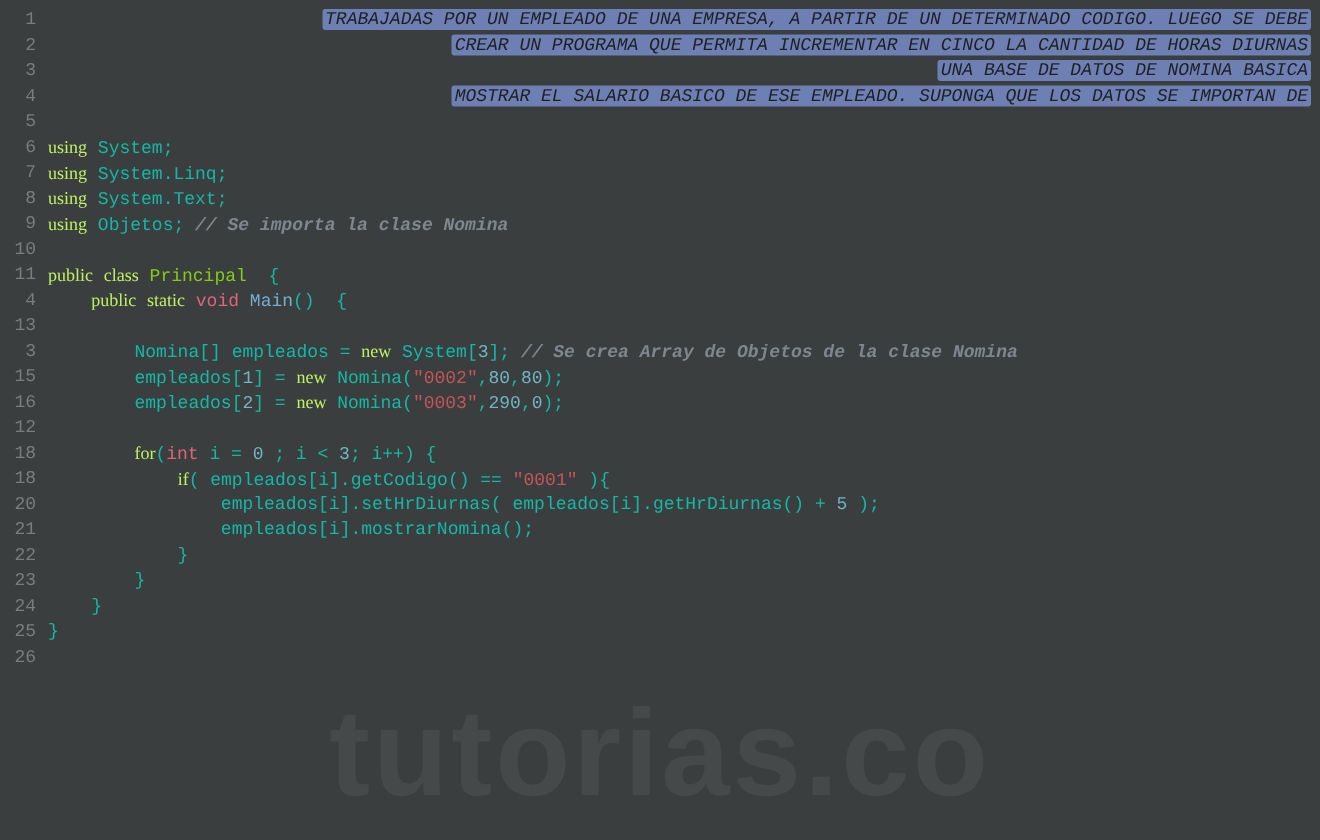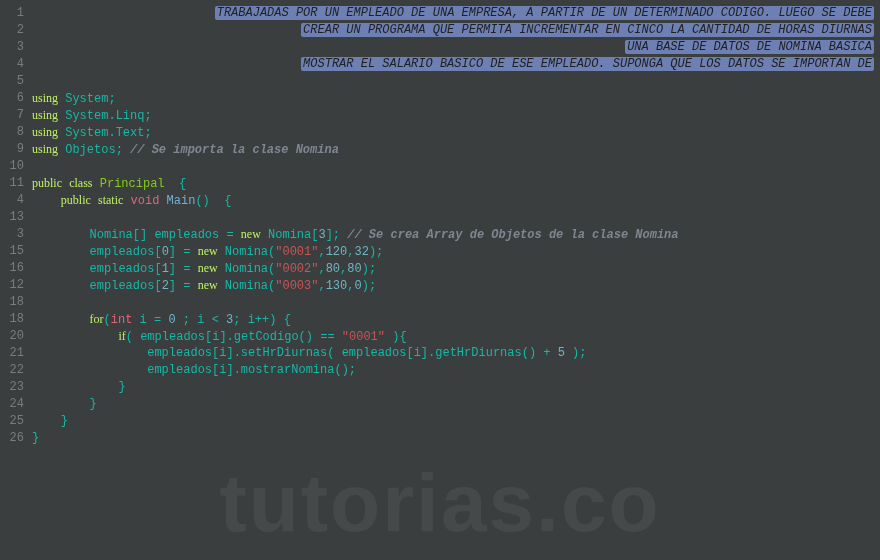--- a/index.html
+++ b/index.html
@@ -137,24 +137,23 @@
       <div class="code-line right-align"><span class="highlighted-comment">MOSTRAR EL SALARIO BASICO DE ESE EMPLEADO. SUPONGA QUE LOS DATOS SE IMPORTAN DE</span></div>
       <div class="code-line"></div>
       <div class="code-line"><span class="keyword">using</span><span class="plain"> System;</span></div>
       <div class="code-line"><span class="keyword">using</span><span class="plain"> System.Linq;</span></div>
       <div class="code-line"><span class="keyword">using</span><span class="plain"> System.Text;</span></div>
       <div class="code-line"><span class="keyword">using</span><span class="plain"> Objetos; </span><span class="comment">// Se importa la clase Nomina</span></div>
       <div class="code-line"></div>
       <div class="code-line"><span class="keyword">public</span><span class="plain"> </span><span class="keyword">class</span><span class="plain"> </span><span class="class-name">Principal</span><span class="plain">  {</span></div>
       <div class="code-line"><span class="plain">    </span><span class="keyword">public</span><span class="plain"> </span><span class="keyword">static</span><span class="plain"> </span><span class="type">void</span><span class="plain"> </span><span class="method-name">Main</span><span class="plain">()  {</span></div>
       <div class="code-line"></div>
-      <div class="code-line"><span class="plain">        Nomina[] empleados = </span><span class="keyword">new</span><span class="plain"> Nomina[</span><span class="number">3</span><span class="plain">]; </span><span class="comment">// Se crea Array de Objetos de la clase Nomina</span></div>
-      <div class="code-line"><span class="plain">        empleados[</span><span class="number">0</span><span class="plain">] = </span><span class="keyword">new</span><span class="plain"> Nomina(</span><span class="string">"0001"</span><span class="plain">,</span><span class="number">120</span><span class="plain">,</span><span class="number">32</span><span class="plain">);</span></div>
+      <div class="code-line"><span class="plain">        Nomina[] empleados = </span><span class="keyword">new</span><span class="plain"> System[</span><span class="number">3</span><span class="plain">]; </span><span class="comment">// Se crea Array de Objetos de la clase Nomina</span></div>
       <div class="code-line"><span class="plain">        empleados[</span><span class="number">1</span><span class="plain">] = </span><span class="keyword">new</span><span class="plain"> Nomina(</span><span class="string">"0002"</span><span class="plain">,</span><span class="number">80</span><span class="plain">,</span><span class="number">80</span><span class="plain">);</span></div>
-      <div class="code-line"><span class="plain">        empleados[</span><span class="number">2</span><span class="plain">] = </span><span class="keyword">new</span><span class="plain"> Nomina(</span><span class="string">"0003"</span><span class="plain">,</span><span class="number">130</span><span class="plain">,</span><span class="number">0</span><span class="plain">);</span></div>
+      <div class="code-line"><span class="plain">        empleados[</span><span class="number">2</span><span class="plain">] = </span><span class="keyword">new</span><span class="plain"> Nomina(</span><span class="string">"0003"</span><span class="plain">,</span><span class="number">290</span><span class="plain">,</span><span class="number">0</span><span class="plain">);</span></div>
       <div class="code-line"></div>
       <div class="code-line"><span class="plain">        </span><span class="keyword">for</span><span class="plain">(</span><span class="type">int</span><span class="plain"> i = </span><span class="number">0</span><span class="plain"> ; i &lt; </span><span class="number">3</span><span class="plain">; i++) {</span></div>
       <div class="code-line"><span class="plain">            </span><span class="keyword">if</span><span class="plain">( empleados[i].getCodigo() == </span><span class="string">"0001"</span><span class="plain"> ){</span></div>
       <div class="code-line"><span class="plain">                empleados[i].setHrDiurnas( empleados[i].getHrDiurnas() + </span><span class="number">5</span><span class="plain"> );</span></div>
       <div class="code-line"><span class="plain">                empleados[i].mostrarNomina();</span></div>
       <div class="code-line"><span class="plain">            }</span></div>
       <div class="code-line"><span class="plain">        }</span></div>
       <div class="code-line"><span class="plain">    }</span></div>
       <div class="code-line"><span class="plain">}</span></div>
     </div>

